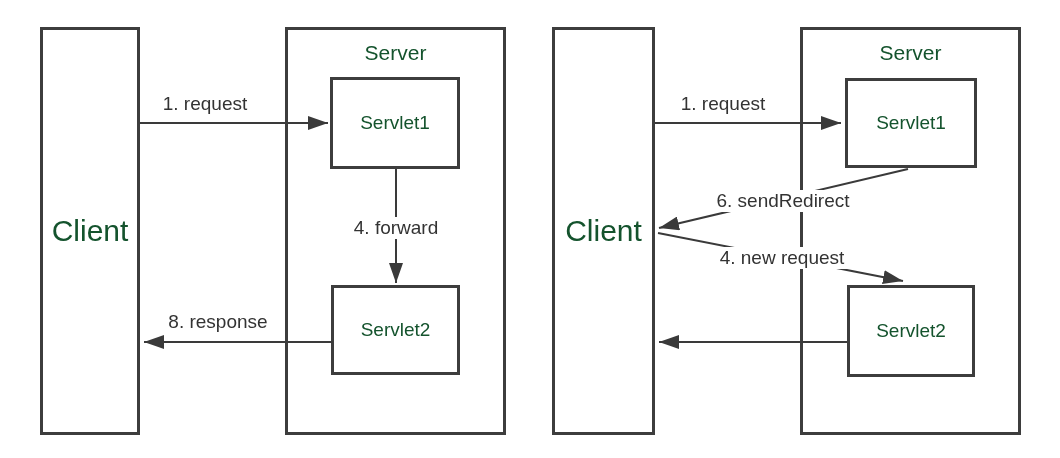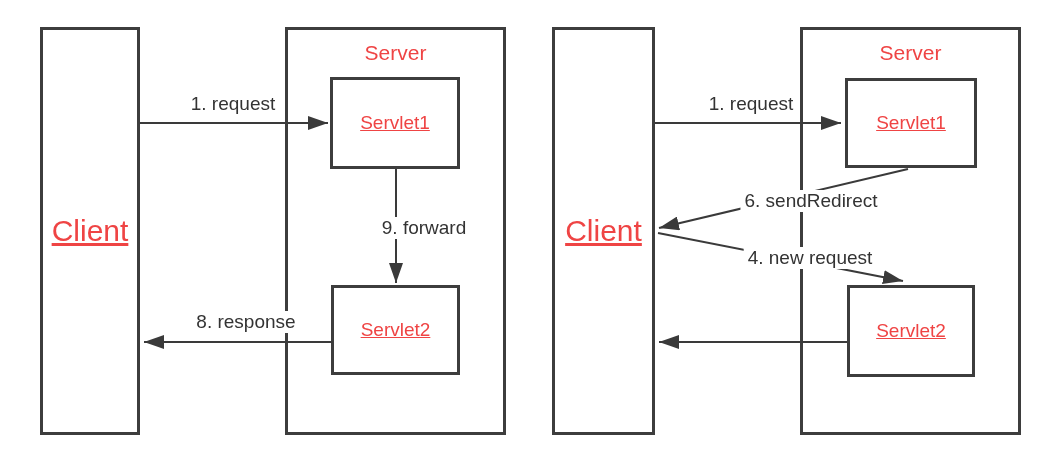--- a/index.html
+++ b/index.html
@@ -20,26 +20,25 @@
     position: absolute;
     border: 3px solid #3d3d3d;
     box-sizing: border-box;
     background: transparent;
     z-index: 1;
   }
   .box-label {
     position: absolute;
     width: 100%;
     text-align: center;
-    color: #ef4444;
+    color: #14532d;
   }
   .v-center {
     top: 50%;
     transform: translateY(-50%);
-    text-decoration: underline;
   }
   .client-label { font-size: 30px; }
   .server-label { top: 11px; font-size: 21px; }
   .servlet-label { font-size: 19px; }
   #arrow-layer {
     position: absolute;
     left: 0; top: 0;
     width: 1060px;
     height: 458px;
     z-index: 2;
@@ -51,21 +50,20 @@
   }
   .arrow-label {
     position: absolute;
     transform: translate(-50%, -50%);
     background: #ffffff;
     padding: 0 4px;
     font-size: 19px;
     white-space: nowrap;
     color: #333333;
     z-index: 3;
-    margin-left: 28px;
   }
 </style>
 </head>
 <body>
 
 <div id="stage">
 
   <div class="box" style="left:40px; top:27px; width:100px; height:408px;">
     <div class="box-label client-label v-center">Client</div>
   </div>
@@ -109,20 +107,20 @@
     <line x1="396" y1="169" x2="396" y2="283" marker-end="url(#ah)"></line>
     <line x1="333" y1="342" x2="144" y2="342" marker-end="url(#ah)"></line>
 
     <line x1="655" y1="123" x2="841" y2="123" marker-end="url(#ah)"></line>
     <line x1="908" y1="169" x2="659" y2="228" marker-end="url(#ah)"></line>
     <line x1="658" y1="233" x2="903" y2="281" marker-end="url(#ah)"></line>
     <line x1="847" y1="342" x2="659" y2="342" marker-end="url(#ah)"></line>
   </svg>
 
   <div class="arrow-label" style="left:205px; top:104px;">1. request</div>
-  <div class="arrow-label" style="left:396px; top:228px;">9. forward</div>
+  <div class="arrow-label" style="left:396px; top:228px;">4. forward</div>
   <div class="arrow-label" style="left:218px; top:322px;">8. response</div>
 
   <div class="arrow-label" style="left:723px; top:104px;">1. request</div>
   <div class="arrow-label" style="left:783px; top:201px;">6. sendRedirect</div>
   <div class="arrow-label" style="left:782px; top:258px;">4. new request</div>
 
 </div>
 
 </body></html>

